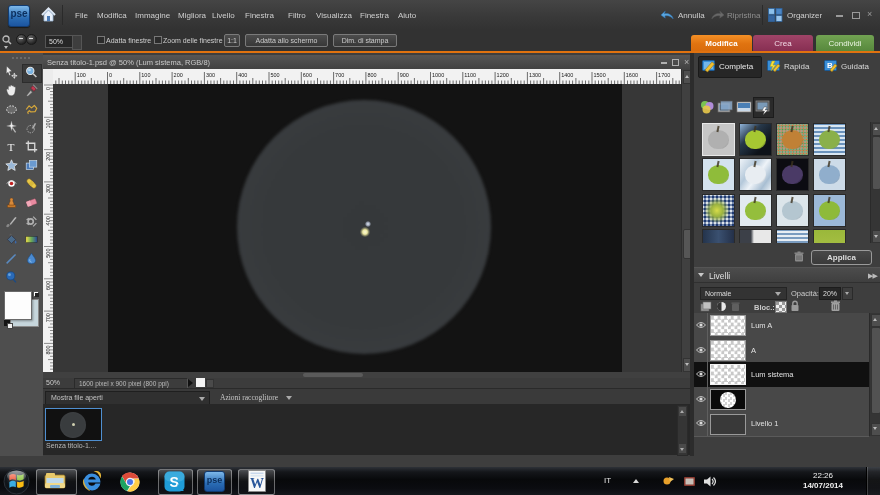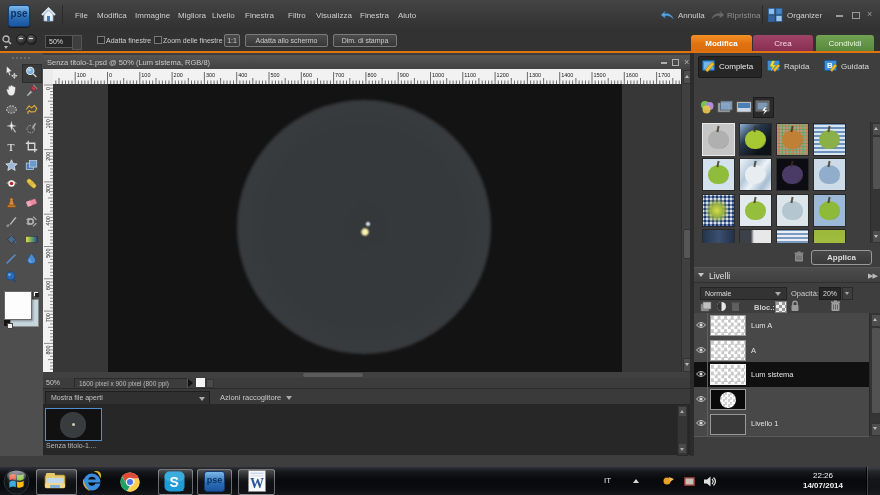--- a/index.html
+++ b/index.html
@@ -768,21 +768,21 @@
     <div class="a" style="left:1px;top:110px;width:8px;height:11px;background:#4e4e4e;border:1px solid #333;"></div>
     <div class="a" style="left:3px;top:114px;width:0;height:0;border-left:2.5px solid transparent;border-right:2.5px solid transparent;border-top:3px solid #bbb;"></div>
   </div>
 </div>
 
 <div class="a" style="left:43px;top:388px;width:647px;height:16px;background:#3a3a3a;border-top:1px solid #2a2a2a;">
   <div class="a" style="left:2px;top:2px;width:163px;height:12px;background:#303030;border:1px solid #1f1f1f;">
     <div class="a" style="left:5px;top:2px;font-size:7px;color:#c4c4c4;">Mostra file aperti</div>
     <div class="a" style="left:153px;top:5px;width:0;height:0;border-left:3px solid transparent;border-right:3px solid transparent;border-top:4px solid #aaa;"></div>
   </div>
-  <div class="a" style="left:177px;top:4px;font-size:7.5px;color:#c8c8c8;">Azioni raccoglitore</div>
+  <div class="a" style="left:177px;top:4px;font-size:7.5px;color:#c8c8c8;font-family:Liberation Serif, serif;">Azioni raccoglitore</div>
   <div class="a" style="left:243px;top:7px;width:0;height:0;border-left:3px solid transparent;border-right:3px solid transparent;border-top:4px solid #aaa;"></div>
 </div>
 <div class="a" style="left:43px;top:404px;width:647px;height:51px;background:#272727;">
   <div class="a" style="left:2px;top:4px;width:55px;height:31px;border:1px solid #4f8fd0;background:#111;overflow:hidden;">
     <div class="a" style="left:14px;top:2.5px;width:26px;height:26px;border-radius:50%;background:radial-gradient(circle,#393c3e 60%,#43464a 90%,rgba(17,17,17,0) 100%);"></div>
     <div class="a" style="left:26px;top:14px;width:3px;height:3px;border-radius:50%;background:#cfcfb0;"></div>
   </div>
   <div class="a" style="left:3px;top:38px;font-size:7px;color:#b8b8b8;">Senza titolo-1....</div>
   <div class="a" style="left:634px;top:1px;width:9px;height:49px;background:#353535;border:1px solid #2a2a2a;">
     <div class="a" style="left:0.5px;top:1px;width:7px;height:9px;background:#4a4a4a;"></div>

